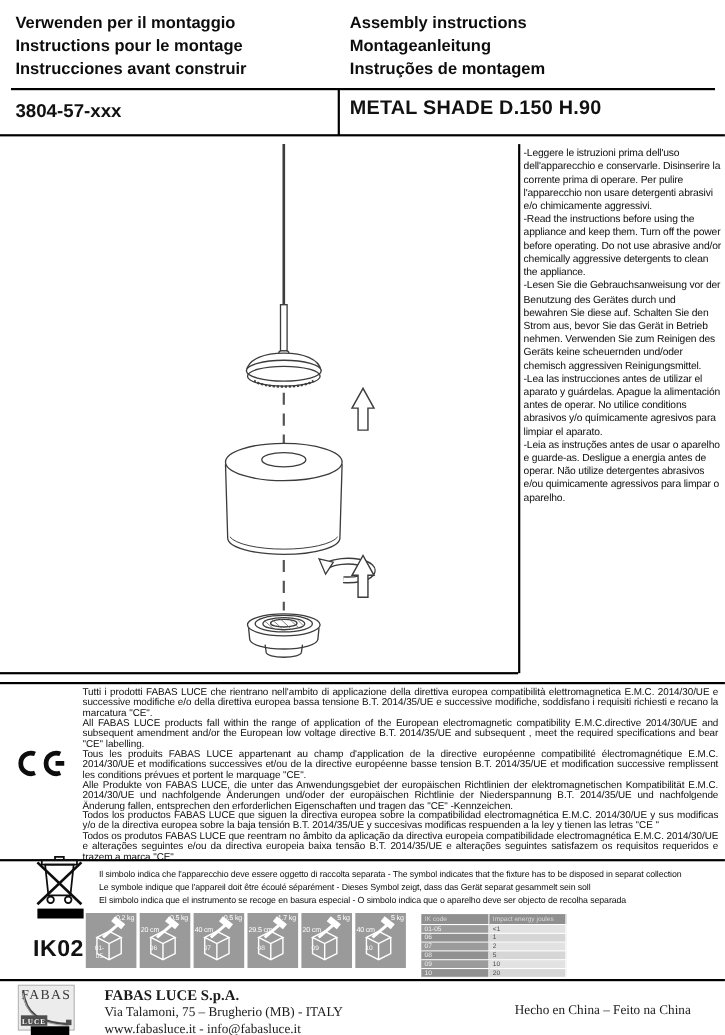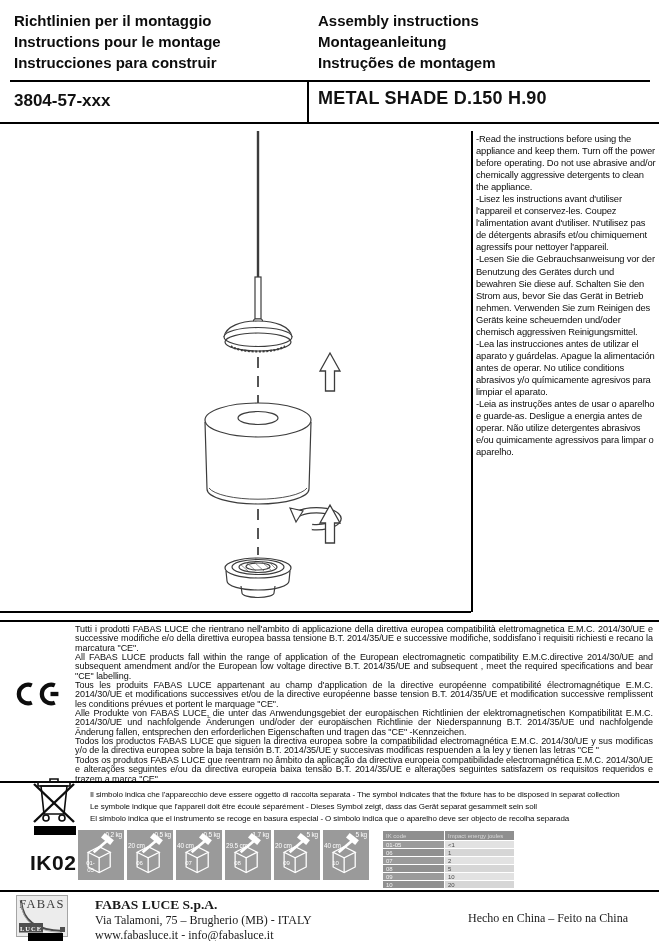--- a/index.html
+++ b/index.html
@@ -82,23 +82,23 @@
         <polygon points="9,22 21,16 33,22 21,28"></polygon>
         <polyline points="9,22 9,38 21,44 33,38 33,22"></polyline>
         <line x1="21" y1="28" x2="21" y2="44"></line>
         <polygon points="27,1 37,9 33,14 23,6" fill="#fff" stroke="none"></polygon>
         <line x1="29" y1="10" x2="15" y2="22" stroke-width="3"></line>
       </g>
     </defs>
   </svg>
 
   <div class="hdr-col hdr-left">
-    <div>Richtlinien per il montaggio</div>
+    <div>Verwenden per il montaggio</div>
     <div>Instructions pour le montage</div>
-    <div>Instrucciones para construir</div>
+    <div>Instrucciones avant construir</div>
   </div>
   <div class="hdr-col hdr-right">
     <div>Assembly instructions</div>
     <div>Montageanleitung</div>
     <div>Instruções de montagem</div>
   </div>
   <div class="hline" style="left:10px; top:80px; width:640px; height:2px;"></div>
   <div class="model-code">3804-57-xxx</div>
   <div class="product-name">METAL SHADE D.150 H.90</div>
   <div class="vline" style="left:307px; top:80px; width:2px; height:43px;"></div>
@@ -153,22 +153,22 @@
         <path d="M217,450 A31,9 0 0,0 279,450"></path>
         <path d="M231,455 L232,462 M265,455 L264,462"></path>
         <path d="M232,462 A16,4.5 0 0,0 264,462"></path>
       </g>
     </g>
   </svg>
 
   <div class="vline" style="left:471px; top:131px; width:2px; height:481px;"></div>
 
   <div class="instructions">
+    <div>-Leggere le istruzioni prima dell'uso dell'apparecchio e conservarle. Disinserire la corrente prima di operare. Per pulire l'apparecchio non usare detergenti abrasivi e/o chimicamente aggressivi.</div>
     <div>-Read the instructions before using the appliance and keep them. Turn off the power before operating. Do not use abrasive and/or chemically aggressive detergents to clean the appliance.</div>
-    <div>-Lisez les instructions avant d'utiliser l'appareil et conservez-les. Coupez l'alimentation avant d'utiliser. N'utilisez pas de détergents abrasifs et/ou chimiquement agressifs pour nettoyer l'appareil.</div>
     <div>-Lesen Sie die Gebrauchsanweisung vor der Benutzung des Gerätes durch und bewahren Sie diese auf. Schalten Sie den Strom aus, bevor Sie das Gerät in Betrieb nehmen. Verwenden Sie zum Reinigen des Geräts keine scheuernden und/oder chemisch aggressiven Reinigungsmittel.</div>
     <div>-Lea las instrucciones antes de utilizar el aparato y guárdelas. Apague la alimentación antes de operar. No utilice conditions abrasivos y/o químicamente agresivos para limpiar el aparato.</div>
     <div>-Leia as instruções antes de usar o aparelho e guarde-as. Desligue a energia antes de operar. Não utilize detergentes abrasivos e/ou quimicamente agressivos para limpar o aparelho.</div>
   </div>
 
   <div class="hline" style="left:0; top:611px; width:471px; height:2px;"></div>
   <div class="hline" style="left:0; top:620px; width:659px; height:2px;"></div>
 
   <svg class="ce-mark" width="46" height="36" viewBox="0 0 64 32">
     <g stroke="#0d0d0d" stroke-width="6" fill="none">

